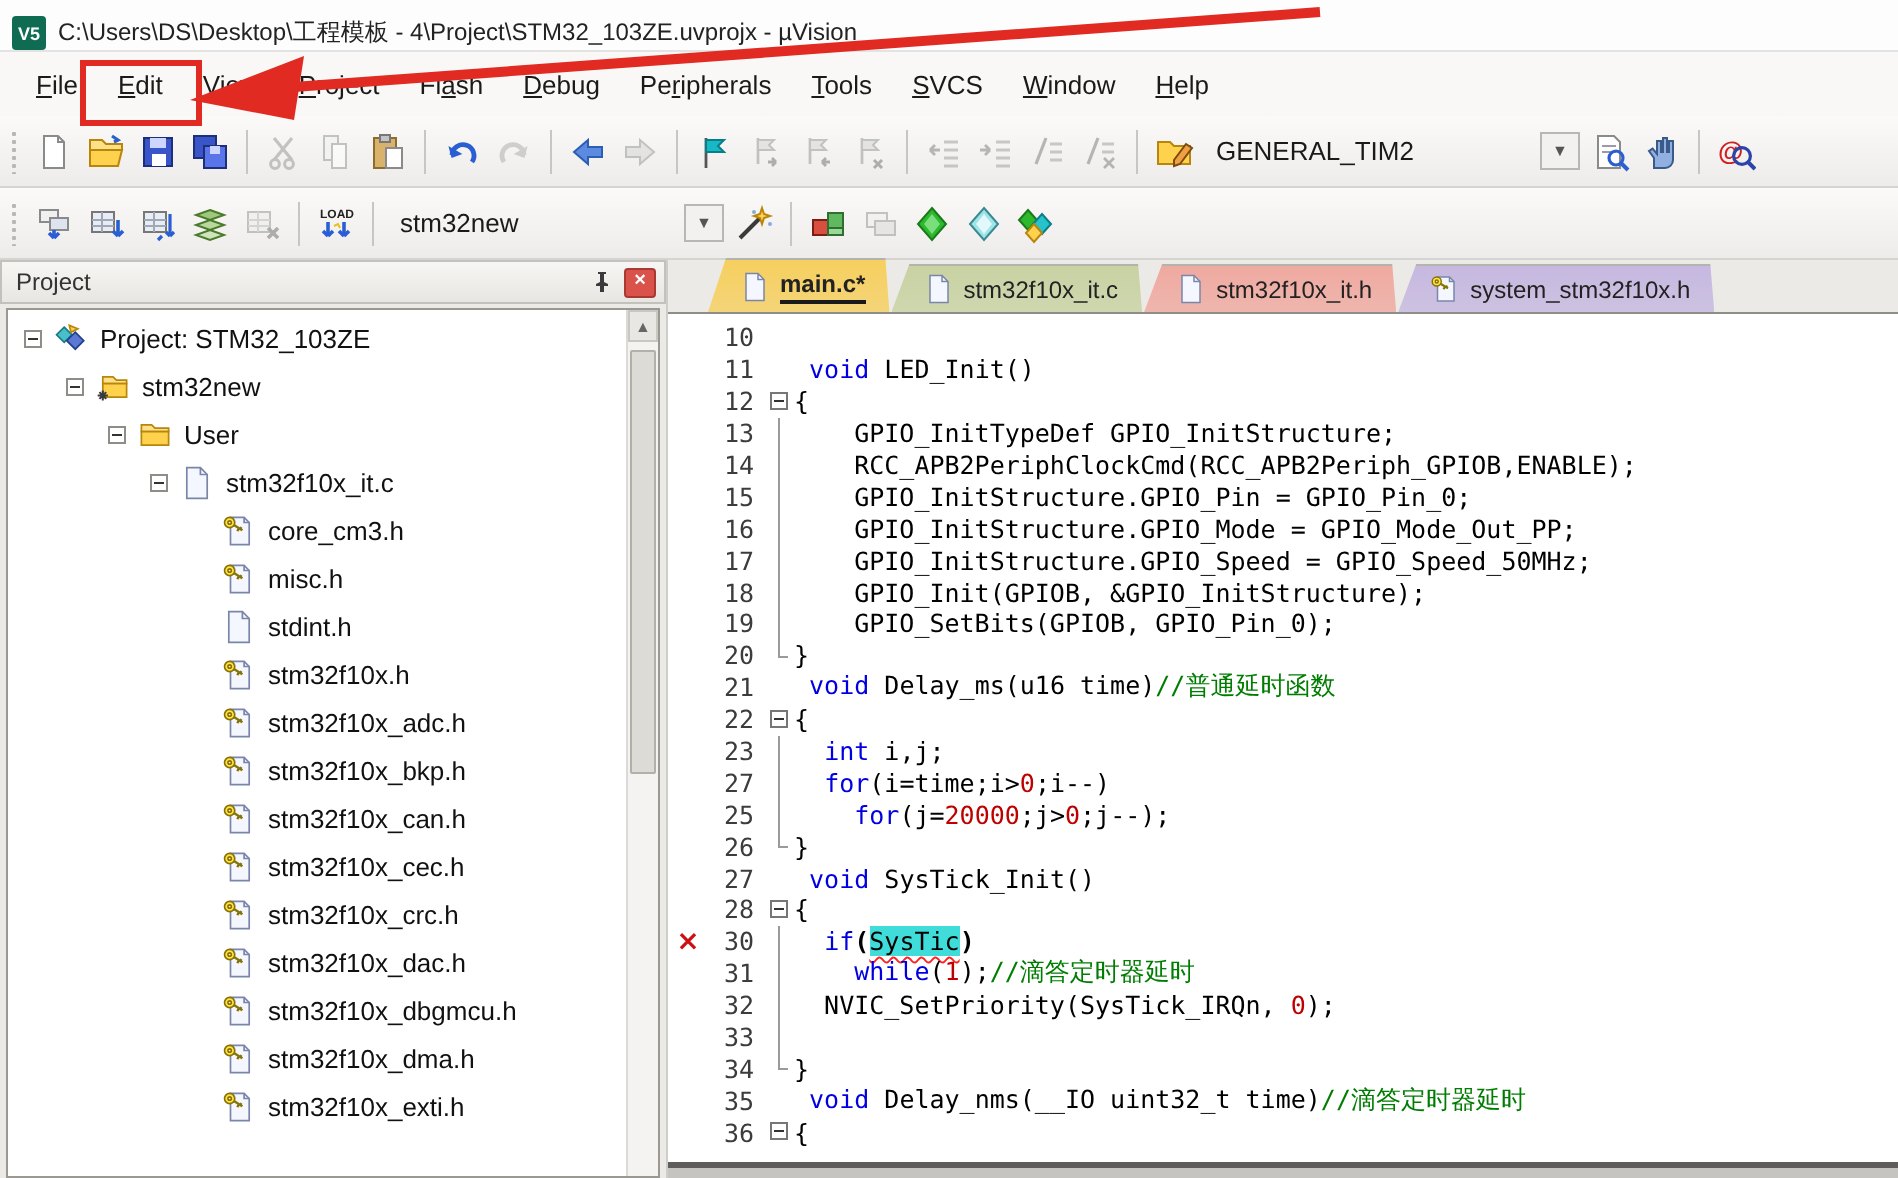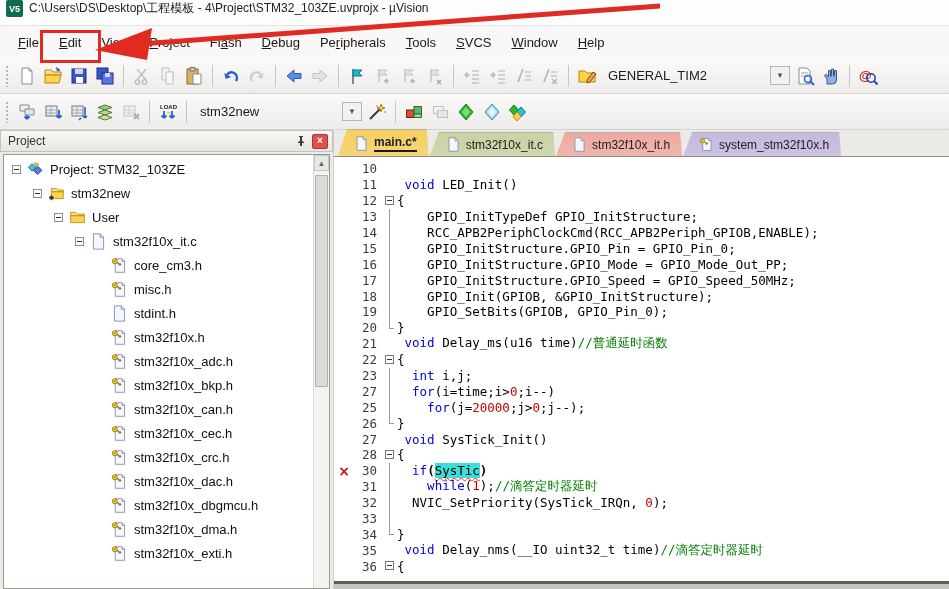--- a/index.html
+++ b/index.html
@@ -2,21 +2,21 @@
 <html><head>
 <meta charset="utf-8">
 <style>
   * { margin:0; padding:0; box-sizing:border-box; }
   html,body { width:949px; height:589px; overflow:hidden; }
   body { font-family:"Liberation Sans", sans-serif; background:#e9e7e4; position:relative; }
   .window { position:absolute; inset:0; }
 
   
   .titlebar { position:absolute; left:0; top:0; right:0; height:26px; background:#fdfdfd;
-              display:flex; align-items:flex-start; padding-left:6px; border-bottom:1px solid #e3e3e3;}
+              display:flex; align-items:flex-end; padding-left:6px; border-bottom:1px solid #e3e3e3;}
   .app-logo { width:17px; height:17px; background:#0f6b52; color:#fff; font-size:9px; font-weight:bold;
               display:flex; align-items:center; justify-content:center; border-radius:2px; margin-right:6px;}
   .title-text { font-size:12px; color:#222; white-space:nowrap; }
 
   
   .menubar { position:absolute; left:0; top:26px; right:0; height:32px; background:#f9f8f6;
              display:flex; align-items:center; padding-left:8px; }
   .menu-item { font-size:13px; color:#1a1a1a; padding:5px 10px; white-space:nowrap; }
   .menu-item u { text-decoration:underline; }
 
@@ -65,21 +65,21 @@
            margin:0 5px 0 2px; flex:none; }
   .t-box::after { content:""; position:absolute; left:1px; right:1px; top:3px; height:1px; background:#333; }
   .t-boxgap { width:16px; flex:none; }
   .t-icon { width:19px; height:17px; margin-right:5px; flex:none; }
   .t-icon svg { width:19px; height:17px; }
   .t-label { font-size:13px; }
 
   
   .editor { position:absolute; left:334px; top:130px; right:0; bottom:0; background:#fff; }
   .tabbar { position:absolute; left:0; top:0; right:0; height:27px; background:#eceae6;
-            display:flex; align-items:flex-end; padding-left:4px; border-bottom:1px solid #8f8d88; }
+            display:flex; align-items:flex-end; padding-left:20px; border-bottom:1px solid #8f8d88; }
   .tab { height:24px; display:flex; align-items:center; padding:0 12px 0 16px; margin-right:1px;
          clip-path:polygon(9px 0, calc(100% - 2px) 0, 100% 100%, 0 100%);
          font-size:12px; color:#222; border-top:1px solid #b5b3ae; }
   .tab .t-icon { width:15px; height:15px; margin-right:5px; }
   .tab .t-icon svg { width:15px; height:15px; }
   .tab.active { height:27px; font-weight:bold; }
   .tab.active .tab-label { border-bottom:2px solid #1a1a1a; padding-bottom:1px; }
   .code-area { position:absolute; left:0; top:28px; right:0; bottom:8px; background:#fff;
                overflow:hidden; padding-top:3px;
                font-family:"DejaVu Sans Mono", monospace; font-size:12.5px; }

